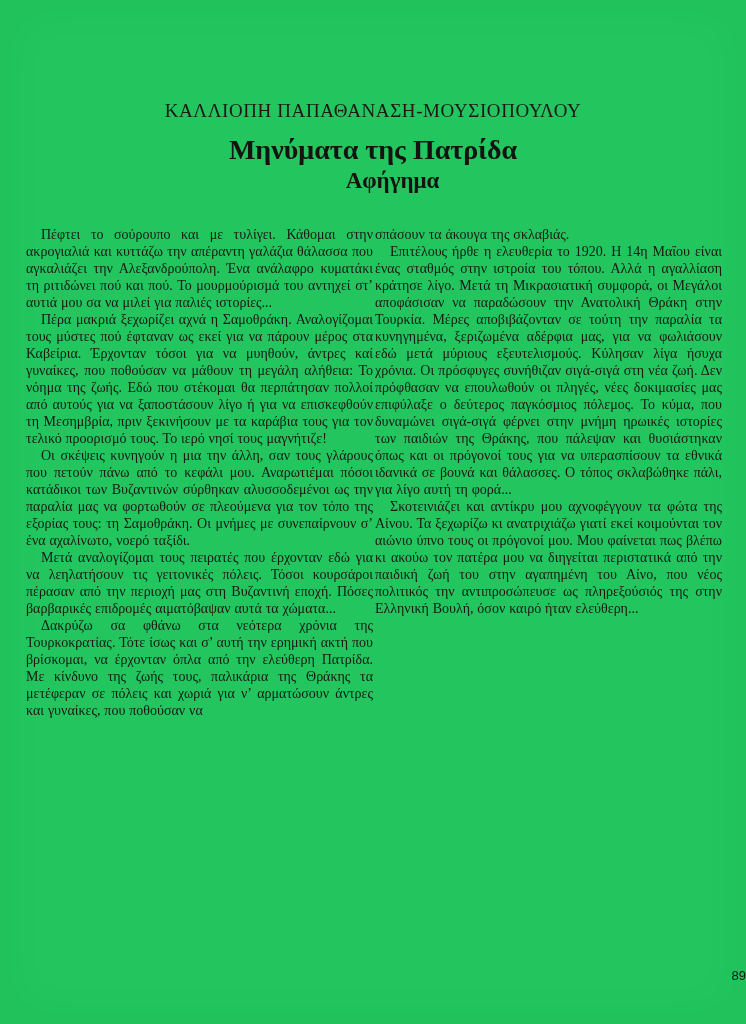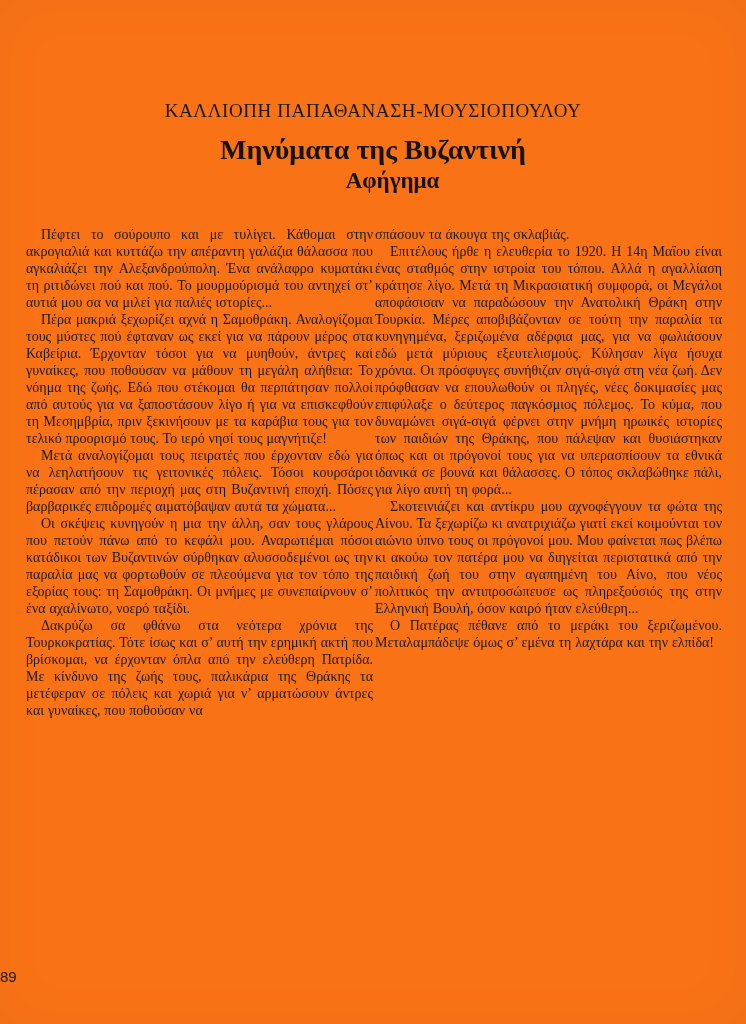--- a/index.html
+++ b/index.html
@@ -5,21 +5,21 @@
   html, body {
     margin: 0;
     padding: 0;
     background: #e8e8e6;
   }
   .scan-page {
     position: relative;
     width: 746px;
     height: 1024px;
     margin: 0 auto;
-    background: #f97316;
+    background: #22c55e;
     box-shadow: inset 0 0 60px rgba(0,0,0,0.03);
     overflow: hidden;
     color: #171614;
     font-family: "Liberation Serif", "DejaVu Serif", serif;
   }
   .page-header {
     position: absolute;
     top: 100px;
     left: 0;
     width: 100%;
@@ -68,48 +68,47 @@
     word-spacing: 0.4px;
   }
   .column p.para.no-indent {
     text-indent: 0;
   }
   .page-number {
     position: absolute;
     left: 0;
     width: 100%;
     top: 968px;
-    text-align: left;
-    font-size: 15px;
+    text-align: right;
+    font-size: 13px;
     font-family: "Liberation Sans", "DejaVu Sans", sans-serif;
     color: #1b1a18;
   }
 </style>
 </head>
 <body>
 
 <div class="scan-page">
 
   <header class="page-header">
     <div class="author-line">ΚΑΛΛΙΟΠΗ ΠΑΠΑΘΑΝΑΣΗ-ΜΟΥΣΙΟΠΟΥΛΟΥ</div>
-    <h1 class="main-title">Μηνύματα της Βυζαντινή</h1>
+    <h1 class="main-title">Μηνύματα της Πατρίδα</h1>
     <h2 class="sub-title">Αφήγημα</h2>
   </header>
 
   <main class="columns">
     <div class="column">
         <p class="para">Πέφτει το σούρουπο και με τυλίγει. Κάθομαι στην ακρογιαλιά και κυττάζω την απέραντη γαλάζια θάλασσα που αγκαλιάζει την Αλεξανδρούπολη. Ένα ανάλαφρο κυματάκι τη ριτιδώνει πού και πού. Το μουρμούρισμά του αντηχεί στ’ αυτιά μου σα να μιλεί για παλιές ιστορίες...</p>
         <p class="para">Πέρα μακριά ξεχωρίζει αχνά η Σαμοθράκη. Αναλογίζομαι τους μύστες πού έφταναν ως εκεί για να πάρουν μέρος στα Καβείρια. Έρχονταν τόσοι για να μυηθούν, άντρες καί γυναίκες, που ποθούσαν να μάθουν τη μεγάλη αλήθεια: Το νόημα της ζωής. Εδώ που στέκομαι θα περπάτησαν πολλοί από αυτούς για να ξαποστάσουν λίγο ή για να επισκεφθούν τη Μεσημβρία, πριν ξεκινήσουν με τα καράβια τους για τον τελικό προορισμό τους. Το ιερό νησί τους μαγνήτιζε!</p>
+        <p class="para">Οι σκέψεις κυνηγούν η μια την άλλη, σαν τους γλάρους που πετούν πάνω από το κεφάλι μου. Αναρωτιέμαι πόσοι κατάδικοι των Βυζαντινών σύρθηκαν αλυσσοδεμένοι ως την παραλία μας να φορτωθούν σε πλεούμενα για τον τόπο της εξορίας τους: τη Σαμοθράκη. Οι μνήμες με συνεπαίρνουν σ’ ένα αχαλίνωτο, νοερό ταξίδι.</p>
         <p class="para">Μετά αναλογίζομαι τους πειρατές που έρχονταν εδώ για να λεηλατήσουν τις γειτονικές πόλεις. Τόσοι κουρσάροι πέρασαν από την περιοχή μας στη Βυζαντινή εποχή. Πόσες βαρβαρικές επιδρομές αιματόβαψαν αυτά τα χώματα...</p>
-        <p class="para">Οι σκέψεις κυνηγούν η μια την άλλη, σαν τους γλάρους που πετούν πάνω από το κεφάλι μου. Αναρωτιέμαι πόσοι κατάδικοι των Βυζαντινών σύρθηκαν αλυσσοδεμένοι ως την παραλία μας να φορτωθούν σε πλεούμενα για τον τόπο της εξορίας τους: τη Σαμοθράκη. Οι μνήμες με συνεπαίρνουν σ’ ένα αχαλίνωτο, νοερό ταξίδι.</p>
         <p class="para">Δακρύζω σα φθάνω στα νεότερα χρόνια της Τουρκοκρατίας. Τότε ίσως και σ’ αυτή την ερημική ακτή που βρίσκομαι, να έρχονταν όπλα από την ελεύθερη Πατρίδα. Με κίνδυνο της ζωής τους, παλικάρια της Θράκης τα μετέφεραν σε πόλεις και χωριά για ν’ αρματώσουν άντρες και γυναίκες, που ποθούσαν να</p>
       </div>
     <div class="column">
         <p class="para no-indent">σπάσουν τα άκουγα της σκλαβιάς.</p>
         <p class="para">Επιτέλους ήρθε η ελευθερία το 1920. Η 14η Μαΐου είναι ένας σταθμός στην ιστροία του τόπου. Αλλά η αγαλλίαση κράτησε λίγο. Μετά τη Μικρασιατική συμφορά, οι Μεγάλοι αποφάσισαν να παραδώσουν την Ανατολική Θράκη στην Τουρκία. Μέρες αποβιβάζονταν σε τούτη την παραλία τα κυνηγημένα, ξεριζωμένα αδέρφια μας, για να φωλιάσουν εδώ μετά μύριους εξευτελισμούς. Κύλησαν λίγα ήσυχα χρόνια. Οι πρόσφυγες συνήθιζαν σιγά-σιγά στη νέα ζωή. Δεν πρόφθασαν να επουλωθούν οι πληγές, νέες δοκιμασίες μας επιφύλαξε ο δεύτερος παγκόσμιος πόλεμος. Το κύμα, που δυναμώνει σιγά-σιγά φέρνει στην μνήμη ηρωικές ιστορίες των παιδιών της Θράκης, που πάλεψαν και θυσιάστηκαν όπως και οι πρόγονοί τους για να υπερασπίσουν τα εθνικά ιδανικά σε βουνά και θάλασσες. Ο τόπος σκλαβώθηκε πάλι, για λίγο αυτή τη φορά...</p>
         <p class="para">Σκοτεινιάζει και αντίκρυ μου αχνοφέγγουν τα φώτα της Αίνου. Τα ξεχωρίζω κι ανατριχιάζω γιατί εκεί κοιμούνται τον αιώνιο ύπνο τους οι πρόγονοί μου. Μου φαίνεται πως βλέπω κι ακούω τον πατέρα μου να διηγείται περιστατικά από την παιδική ζωή του στην αγαπημένη του Αίνο, που νέος πολιτικός την αντιπροσώπευσε ως πληρεξούσιός της στην Ελληνική Βουλή, όσον καιρό ήταν ελεύθερη...</p>
-        <p class="para">Ο Πατέρας πέθανε από το μεράκι του ξεριζωμένου. Μεταλαμπάδεψε όμως σ’ εμένα τη λαχτάρα και την ελπίδα!</p>
       </div>
   </main>
 
   <div class="page-number">89</div>
 
 </div>
 
 </body></html>

